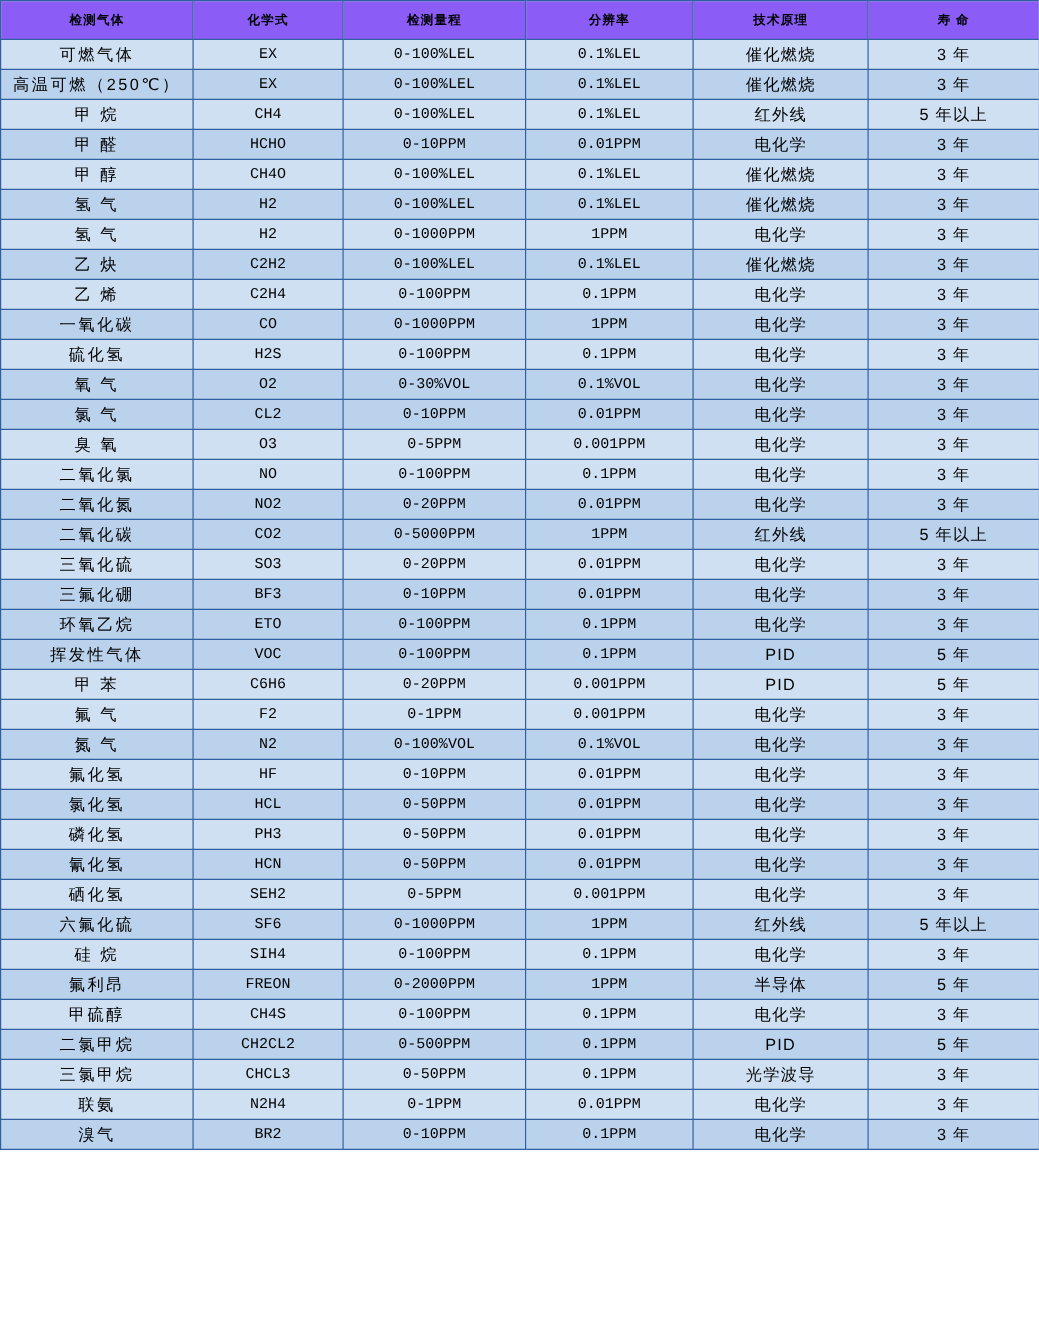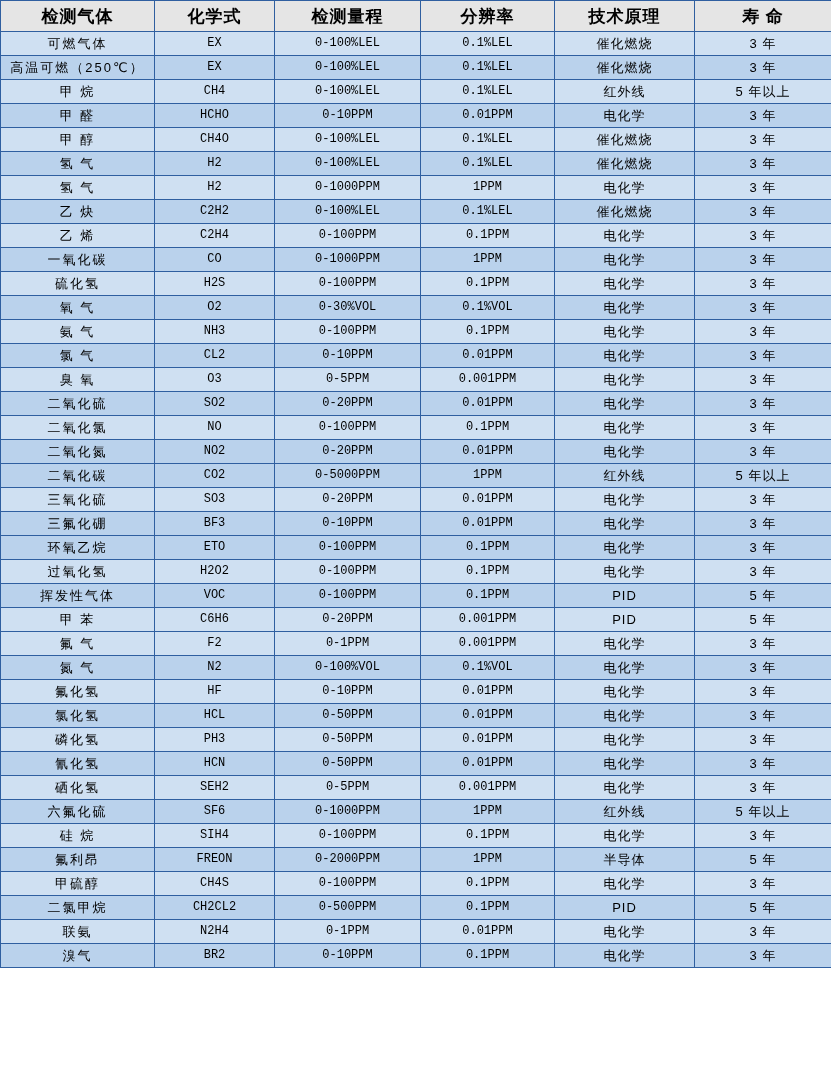--- a/index.html
+++ b/index.html
@@ -25,23 +25,23 @@
 
   #gas-table th, #gas-table td {
     border: 1px solid #2f5fa0;
     text-align: center;
     vertical-align: middle;
     color: #000000;
     white-space: nowrap;
     overflow: hidden;
   }
   #gas-table thead th {
-    background: #e5e5e5;
+    background: #8b5cf6;
     height: 28px;
-    font-size: 17px;
+    font-size: 10px;
     font-weight: bold;
     letter-spacing: 1px;
     margin-left: 32px;
   }
   #gas-table tbody td {
     height: 21px;
     font-size: 13px;
     line-height: 21px;
   }
   #gas-table tbody tr.odd td {
@@ -177,52 +177,36 @@
         <td class="col-life">3 年</td>
       </tr>
       <tr class="even">
         <td class="col-name">氧 气</td>
         <td class="col-formula">O2</td>
         <td class="col-range">0-30%VOL</td>
         <td class="col-res">0.1%VOL</td>
         <td class="col-tech">电化学</td>
         <td class="col-life">3 年</td>
       </tr>
-      <tr class="odd">
-        <td class="col-name">氨 气</td>
-        <td class="col-formula">NH3</td>
-        <td class="col-range">0-100PPM</td>
-        <td class="col-res">0.1PPM</td>
-        <td class="col-tech">电化学</td>
-        <td class="col-life">3 年</td>
-      </tr>
       <tr class="even">
         <td class="col-name">氯 气</td>
         <td class="col-formula">CL2</td>
         <td class="col-range">0-10PPM</td>
         <td class="col-res">0.01PPM</td>
         <td class="col-tech">电化学</td>
         <td class="col-life">3 年</td>
       </tr>
       <tr class="odd">
         <td class="col-name">臭 氧</td>
         <td class="col-formula">O3</td>
         <td class="col-range">0-5PPM</td>
         <td class="col-res">0.001PPM</td>
         <td class="col-tech">电化学</td>
         <td class="col-life">3 年</td>
       </tr>
-      <tr class="even">
-        <td class="col-name">二氧化硫</td>
-        <td class="col-formula">SO2</td>
-        <td class="col-range">0-20PPM</td>
-        <td class="col-res">0.01PPM</td>
-        <td class="col-tech">电化学</td>
-        <td class="col-life">3 年</td>
-      </tr>
       <tr class="odd">
         <td class="col-name">二氧化氯</td>
         <td class="col-formula">NO</td>
         <td class="col-range">0-100PPM</td>
         <td class="col-res">0.1PPM</td>
         <td class="col-tech">电化学</td>
         <td class="col-life">3 年</td>
       </tr>
       <tr class="even">
         <td class="col-name">二氧化氮</td>
@@ -252,28 +236,20 @@
         <td class="col-name">三氟化硼</td>
         <td class="col-formula">BF3</td>
         <td class="col-range">0-10PPM</td>
         <td class="col-res">0.01PPM</td>
         <td class="col-tech">电化学</td>
         <td class="col-life">3 年</td>
       </tr>
       <tr class="even">
         <td class="col-name">环氧乙烷</td>
         <td class="col-formula">ETO</td>
-        <td class="col-range">0-100PPM</td>
-        <td class="col-res">0.1PPM</td>
-        <td class="col-tech">电化学</td>
-        <td class="col-life">3 年</td>
-      </tr>
-      <tr class="odd">
-        <td class="col-name">过氧化氢</td>
-        <td class="col-formula">H2O2</td>
         <td class="col-range">0-100PPM</td>
         <td class="col-res">0.1PPM</td>
         <td class="col-tech">电化学</td>
         <td class="col-life">3 年</td>
       </tr>
       <tr class="even">
         <td class="col-name">挥发性气体</td>
         <td class="col-formula">VOC</td>
         <td class="col-range">0-100PPM</td>
         <td class="col-res">0.1PPM</td>
@@ -378,20 +354,28 @@
       </tr>
       <tr class="even">
         <td class="col-name">二氯甲烷</td>
         <td class="col-formula">CH2CL2</td>
         <td class="col-range">0-500PPM</td>
         <td class="col-res">0.1PPM</td>
         <td class="col-tech">PID</td>
         <td class="col-life">5 年</td>
       </tr>
       <tr class="odd">
+        <td class="col-name">三氯甲烷</td>
+        <td class="col-formula">CHCL3</td>
+        <td class="col-range">0-50PPM</td>
+        <td class="col-res">0.1PPM</td>
+        <td class="col-tech">光学波导</td>
+        <td class="col-life">3 年</td>
+      </tr>
+      <tr class="odd">
         <td class="col-name">联氨</td>
         <td class="col-formula">N2H4</td>
         <td class="col-range">0-1PPM</td>
         <td class="col-res">0.01PPM</td>
         <td class="col-tech">电化学</td>
         <td class="col-life">3 年</td>
       </tr>
       <tr class="even">
         <td class="col-name">溴气</td>
         <td class="col-formula">BR2</td>

